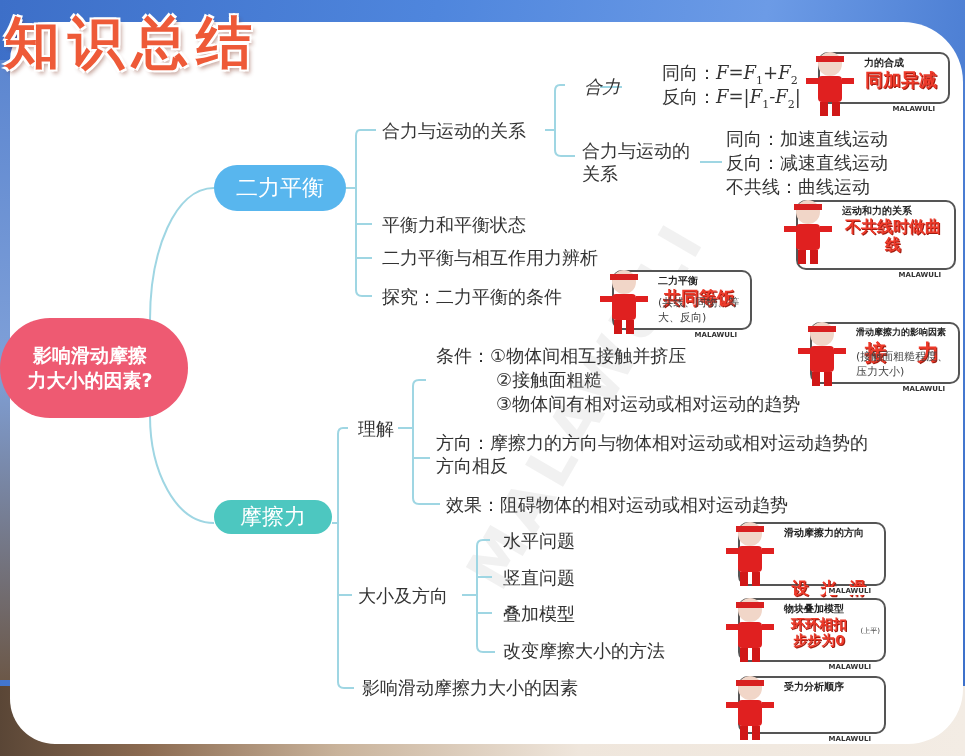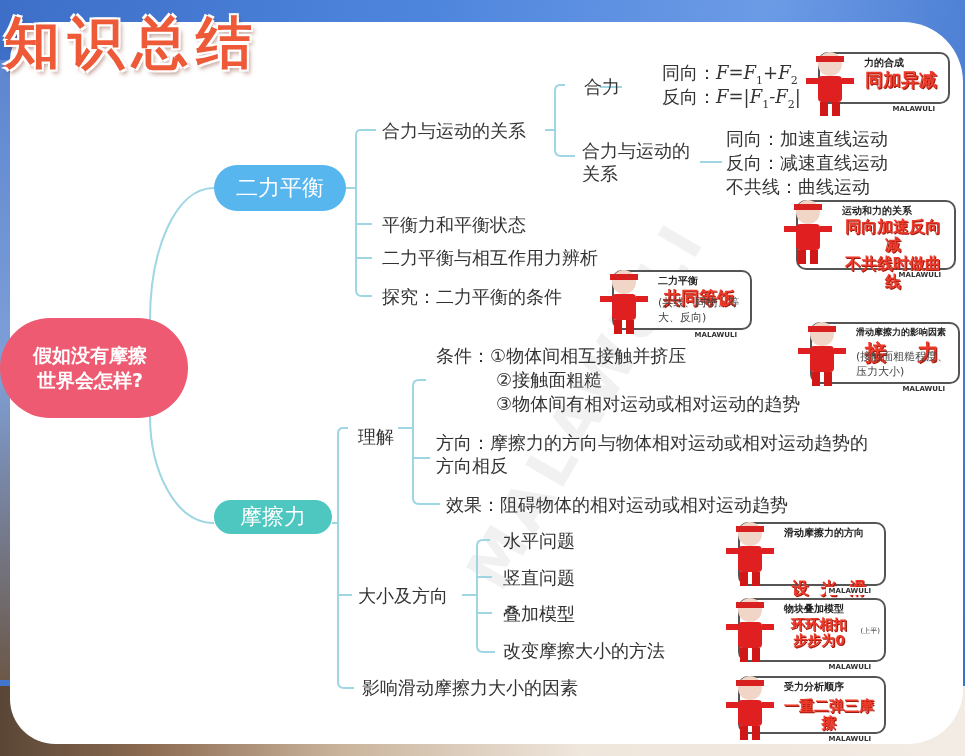--- a/index.html
+++ b/index.html
@@ -104,49 +104,49 @@
     <path d="M413 458 L430 458"></path>
 
     <path d="M462 595 L476 595"></path>
     <path d="M490 540 L483 540 Q477 540 477 546 L477 646 Q477 652 483 652 L495 652"></path>
     <path d="M477 577 L492 577"></path>
       <path d="M477 613 L492 613"></path>
   </g>
 </svg>
 
 <div class="root">
-  <span style="white-space:normal;width:130px;display:block;">假如没有摩擦世界会怎样?</span>
+  <span style="white-space:normal;width:130px;display:block;">影响滑动摩擦力大小的因素?</span>
 </div>
 
 <div class="pill blue">
   <span>二力平衡</span>
 </div>
 <div class="pill teal">
   <span>摩擦力</span>
 </div>
 
 <div class="node" style="left:382px;top:120px;">合力与运动的关系</div>
 <div class="node" style="left:382px;top:214px;">平衡力和平衡状态</div>
 <div class="node" style="left:382px;top:247px;">二力平衡与相互作用力辨析</div>
 <div class="node" style="left:382px;top:286px;">探究：二力平衡的条件</div>
 
-<div class="node" style="left:584px;top:76px;">合力</div>
+<div class="node" style="left:584px;top:76px;font-style:italic;">合力</div>
 <div class="node" style="left:662px;top:62px;">
   <span>同向：</span><span class="formula">F=F<sub>1</sub>+F<sub>2</sub></span>
 </div>
 <div class="node" style="left:662px;top:86px;">
   <span>反向：</span><span class="formula">F=|F<sub>1</sub>-F<sub>2</sub>|</span>
 </div>
 
 <div class="node" style="left:582px;top:140px;white-space:normal;width:110px;">合力与运动的关系</div>
 <div class="node" style="left:726px;top:128px;">同向：加速直线运动</div>
 <div class="node" style="left:726px;top:152px;">反向：减速直线运动</div>
 <div class="node" style="left:726px;top:176px;">不共线：曲线运动</div>
 
-<div class="node" style="left:358px;top:418px;margin-top:8px;">理解</div>
+<div class="node" style="left:358px;top:418px;">理解</div>
 <div class="node" style="left:436px;top:345px;">条件：①物体间相互接触并挤压</div>
 <div class="node" style="left:496px;top:369px;">②接触面粗糙</div>
 <div class="node" style="left:496px;top:393px;">③物体间有相对运动或相对运动的趋势</div>
 <div class="node" style="left:436px;top:432px;white-space:normal;width:440px;">方向：摩擦力的方向与物体相对运动或相对运动趋势的方向相反</div>
 <div class="node" style="left:446px;top:494px;">效果：阻碍物体的相对运动或相对运动趋势</div>
 
 <div class="node" style="left:358px;top:585px;">大小及方向</div>
 <div class="node" style="left:503px;top:530px;">水平问题</div>
 <div class="node" style="left:503px;top:567px;">竖直问题</div>
 <div class="node" style="left:503px;top:603px;">叠加模型</div>
@@ -174,21 +174,20 @@
       <circle cx="28" cy="16" r="12" fill="#f1d6c8"></circle>
       <rect x="14" y="8" width="28" height="6" fill="#d82020"></rect>
       <rect x="16" y="28" width="24" height="26" rx="4" fill="#e02020"></rect>
       <rect x="4" y="30" width="12" height="6" fill="#e02020"></rect>
       <rect x="40" y="30" width="12" height="6" fill="#e02020"></rect>
       <rect x="18" y="54" width="8" height="14" fill="#d01818"></rect>
       <rect x="30" y="54" width="8" height="14" fill="#d01818"></rect>
     </svg>
   <div class="st-title">运动和力的关系</div>
   <div class="st-main" style="font-size:16px;">
-    <div>同向加速反向减</div>
     <div>不共线时做曲线</div>
   </div>
   <div class="st-brand">MALAWULI</div>
 </div>
 
 <div class="sticker" style="left:612px;top:270px;width:140px;height:60px;">
   <svg class="avatar" viewBox="0 0 56 70">
       <circle cx="28" cy="16" r="12" fill="#f1d6c8"></circle>
       <rect x="14" y="8" width="28" height="6" fill="#d82020"></rect>
       <rect x="16" y="28" width="24" height="26" rx="4" fill="#e02020"></rect>
@@ -260,15 +259,14 @@
   <svg class="avatar" viewBox="0 0 56 70">
       <circle cx="28" cy="16" r="12" fill="#f1d6c8"></circle>
       <rect x="14" y="8" width="28" height="6" fill="#d82020"></rect>
       <rect x="16" y="28" width="24" height="26" rx="4" fill="#e02020"></rect>
       <rect x="4" y="30" width="12" height="6" fill="#e02020"></rect>
       <rect x="40" y="30" width="12" height="6" fill="#e02020"></rect>
       <rect x="18" y="54" width="8" height="14" fill="#d01818"></rect>
       <rect x="30" y="54" width="8" height="14" fill="#d01818"></rect>
     </svg>
   <div class="st-title">受力分析顺序</div>
-  <div class="st-main" style="font-size:15px;top:20px;">一重二弹三摩擦</div>
   <div class="st-brand">MALAWULI</div>
 </div>
 
 </body></html>

